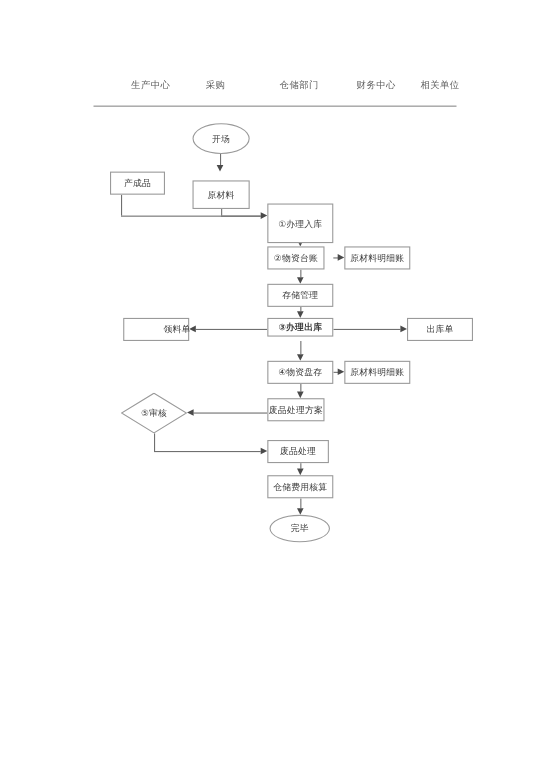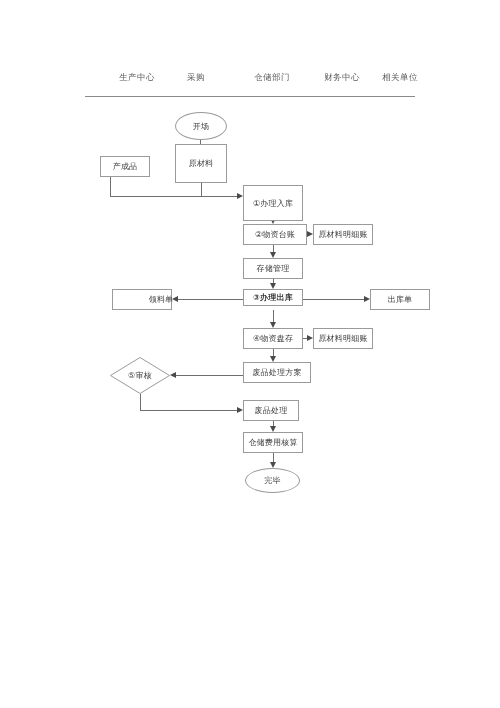--- a/index.html
+++ b/index.html
@@ -179,29 +179,29 @@
   <div>
 
     <div class="node terminator" style="left:175px; top:112px; width:52px; height:28px;">
       <span>开场</span>
     </div>
 
     <div class="node process" style="left:100px; top:156px; width:50px; height:21px;">
       <span>产成品</span>
     </div>
 
-    <div class="node process" style="left:175px; top:144px; width:52px; height:39px;">
+    <div class="node process" style="left:175px; top:164px; width:52px; height:26px;">
       <span>原材料</span>
     </div>
 
     <div class="node process" style="left:243px; top:185px; width:60px; height:36px;">
       <span>①办理入库</span>
     </div>
 
-    <div class="node process" style="left:243px; top:224px; width:64px; height:21px;">
+    <div class="node process" style="left:243px; top:224px; width:52px; height:21px;">
       <span>②物资台账</span>
     </div>
 
     <div class="node process" style="left:313px; top:224px; width:60px; height:21px;">
       <span>原材料明细账</span>
     </div>
 
     <div class="node process" style="left:243px; top:258px; width:60px; height:21px;">
       <span>存储管理</span>
     </div>
@@ -219,21 +219,21 @@
     </div>
 
     <div class="node process" style="left:243px; top:328px; width:60px; height:21px;">
       <span>④物资盘存</span>
     </div>
 
     <div class="node process" style="left:313px; top:328px; width:60px; height:21px;">
       <span>原材料明细账</span>
     </div>
 
-    <div class="node process" style="left:243px; top:362px; width:68px; height:21px;">
+    <div class="node process" style="left:243px; top:362px; width:52px; height:21px;">
       <span>废品处理方案</span>
     </div>
 
     <div class="node decision" style="left:110px; top:357px; width:60px; height:37px;">
       <svg class="diamond-shape" viewBox="0 0 60 37" preserveAspectRatio="none">
         <polygon points="30,0.5 59.5,18.5 30,36.5 0.5,18.5" fill="#ffffff" stroke="#9a9a9a" stroke-width="1"></polygon>
       </svg>
       <span class="diamond-label">⑤审核</span>
     </div>
 

